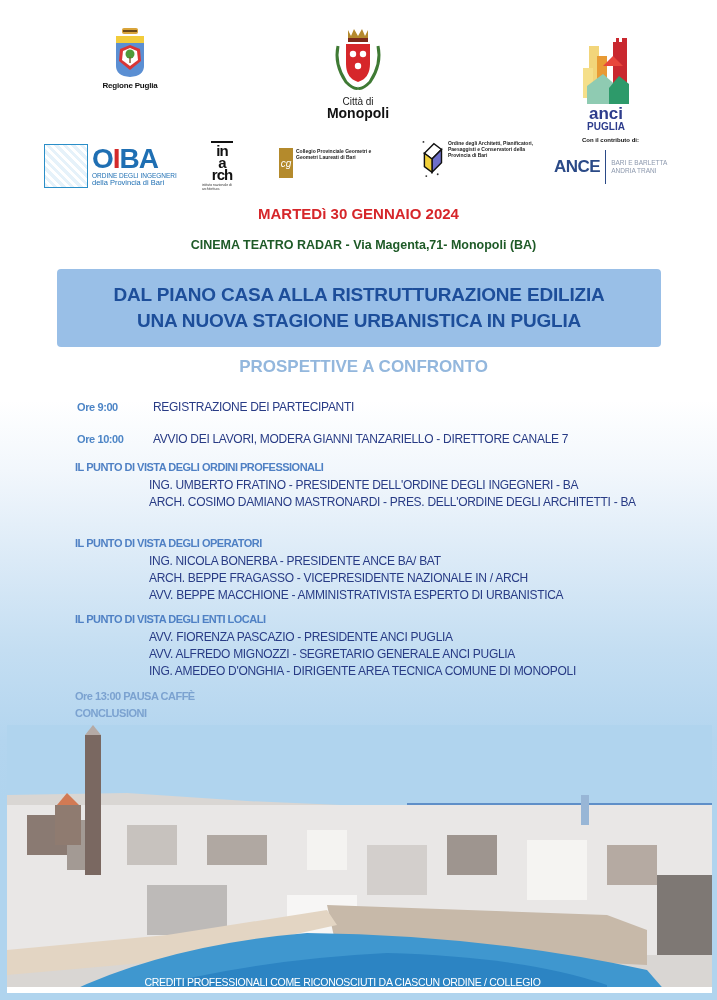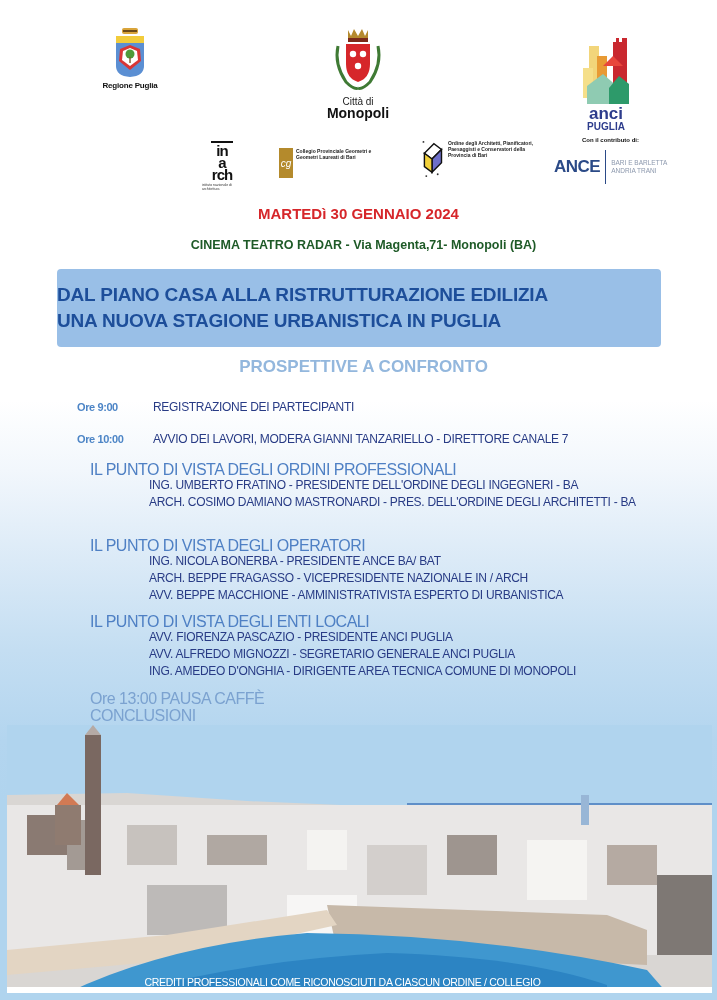--- a/index.html
+++ b/index.html
@@ -39,27 +39,27 @@
   #contributo{left:582px;top:137px;font-size:6px;font-weight:bold;color:#111}
   #ance{left:554px;top:150px;display:flex;align-items:center}
   #ance .big{font-size:17px;font-weight:bold;color:#2b4a87;letter-spacing:-0.5px}
   #ance .sep{width:1px;height:34px;background:#2b4a87;margin:0 5px}
   #ance .small{font-size:6.5px;color:#8c98ad;line-height:8px}
   
   #date{position:absolute;left:0;width:717px;top:205px;text-align:center;font-size:15px;font-weight:bold;color:#d6262a}
   #venue{position:absolute;left:0;width:717px;top:238px;text-align:center;font-size:12.5px;font-weight:bold;color:#1e5a27;padding-left:10px}
   
   #banner{position:absolute;left:57px;top:269px;width:604px;height:78px;background:#99bfe7;border-radius:4px;
-    display:flex;flex-direction:column;align-items:flex-start;justify-content:center}
+    display:flex;flex-direction:column;align-items:center;justify-content:center}
   #banner .line{font-size:19px;font-weight:bold;color:#1d4e9a;line-height:26px;letter-spacing:-0.2px}
   #subtitle{position:absolute;left:0;width:717px;top:357px;text-align:center;font-size:17px;font-weight:bold;color:#93b7dd;padding-left:10px}
   .time-row{position:absolute;left:77px;display:flex;font-size:12px;line-height:14px}
   .time{width:76px;color:#4d85c6;font-weight:bold;font-size:11px;letter-spacing:-0.4px}
   .act{color:#283b85;font-size:12px;letter-spacing:-0.3px}
-  .section{position:absolute;left:90px;font-size:16px;font-weight:normal;color:#4f80c4;letter-spacing:-0.5px}
+  .section{position:absolute;left:75px;font-size:11px;font-weight:bold;color:#4f80c4;letter-spacing:-0.5px}
   .speaker{position:absolute;left:149px;font-size:12px;color:#283b85;letter-spacing:-0.3px;white-space:nowrap}
   .soft{color:#7ba2d0}
   
   #city{position:absolute;left:7px;top:725px;width:705px;height:268px;overflow:hidden}
   #credits{position:absolute;left:0;width:685px;top:976px;text-align:center;font-size:10.5px;color:#ffffff;letter-spacing:-0.3px}
 </style>
 </head>
 <body>
 
 <div class="poster">
@@ -102,20 +102,28 @@
       <rect x="14" y="18" width="10" height="40" fill="#e89a34"></rect>
       <polygon points="20,28 30,18 40,28" fill="#e8463c"></polygon>
       <rect x="0" y="30" width="10" height="30" fill="#f5df8a"></rect>
       <polygon points="4,48 20,36 36,50 36,66 4,66" fill="#8fcbb2"></polygon>
       <polygon points="26,50 36,38 46,46 46,66 26,66" fill="#2d9a6a"></polygon>
     </svg>
     <div class="l1">anci</div>
     <div class="l2">PUGLIA</div>
   </div>
 
+  <div class="logo" id="oiba" style="flex-direction:row">
+    <div class="box"></div>
+    <div class="txt">
+      <div class="big"><span>O</span><span class="i">I</span><span>BA</span></div>
+      <div class="s1">ORDINE DEGLI INGEGNERI</div>
+      <div class="s2">della Provincia di Bari</div>
+    </div>
+  </div>
 
   <div class="logo" id="inarch">
     <div class="bar"></div>
     <div class="t">in</div>
     <div class="t">a</div>
     <div class="t">rch</div>
     <div class="s">istituto nazionale di architettura</div>
   </div>
 
   <div class="logo" id="cpg" style="flex-direction:row">

